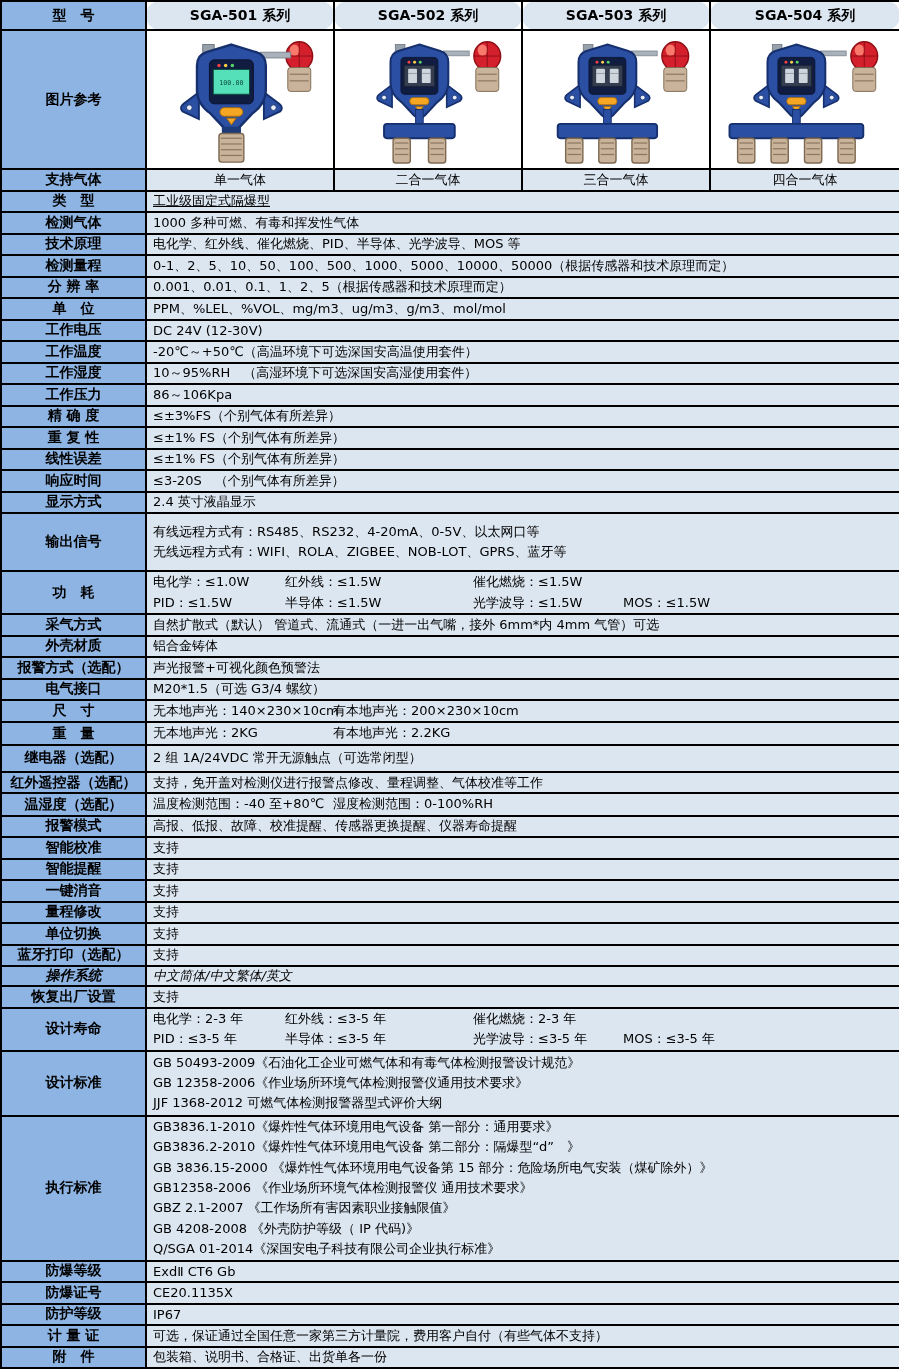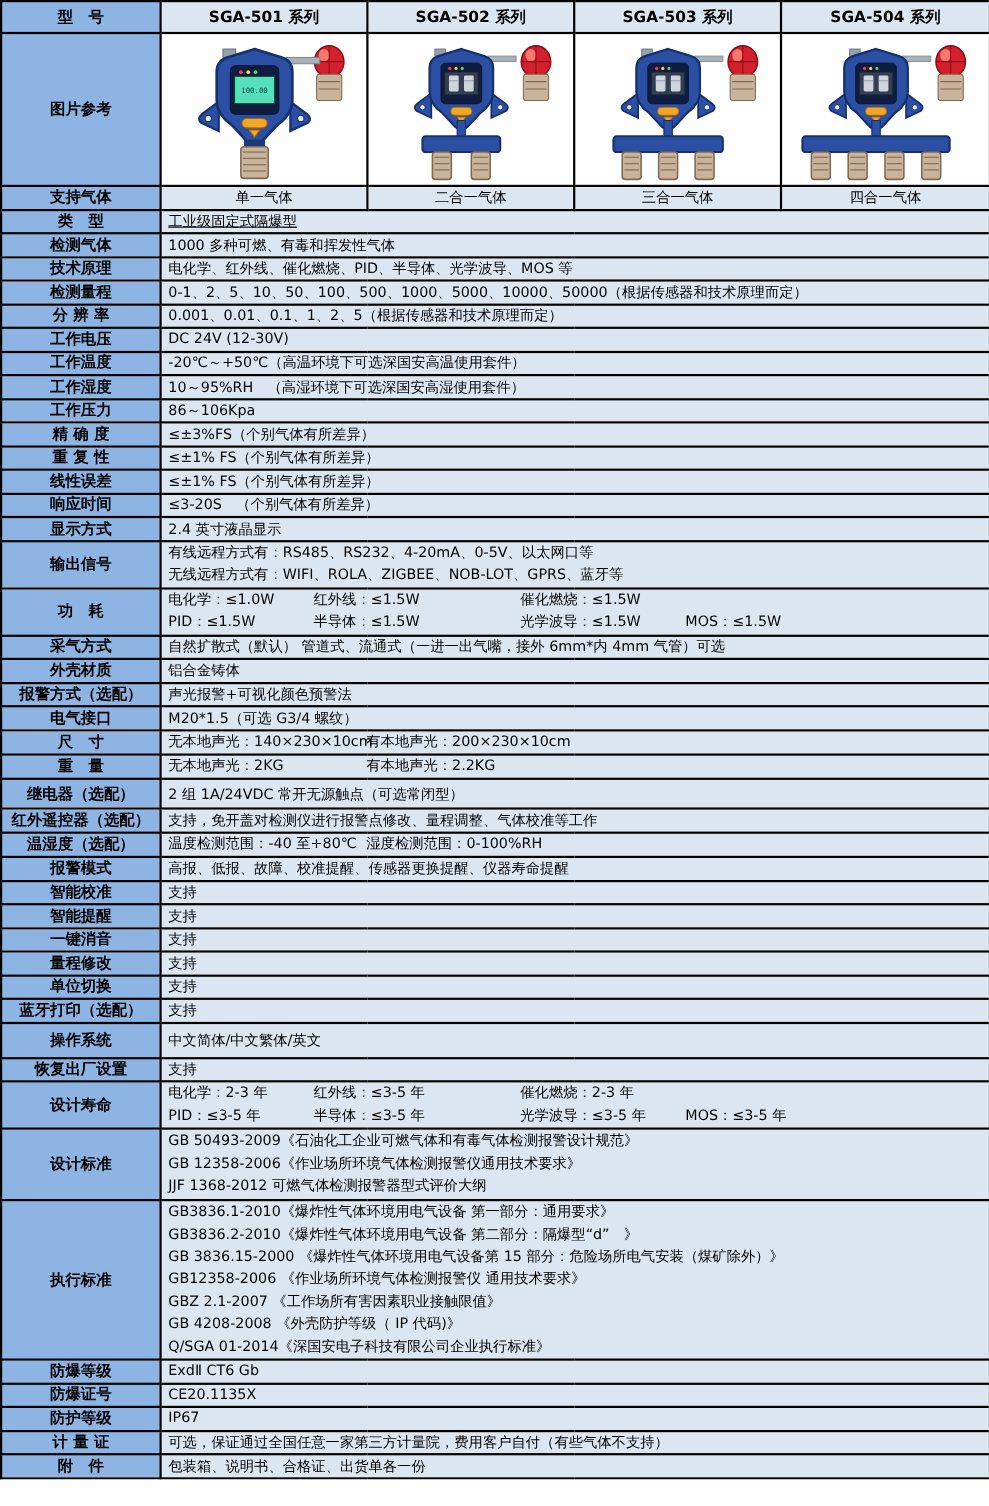--- a/index.html
+++ b/index.html
@@ -23,21 +23,21 @@
     vertical-align:middle;
   }
   .spec th.lbl{
     background:var(--label-bg,#8db4e2);
     font-weight:bold;
     font-size:14px;
     text-align:center;
     padding:0 2px;
   }
   .spec td{background:var(--cell-bg,#dce6f1);}
-  .spec td.model{font-weight:bold;text-align:center;font-size:14px;}
+  .spec td.model{font-weight:bold;text-align:center;font-size:14px;border-radius:14px;}
   .spec td.colv{text-align:center;}
   .spec td.imgcell{background:var(--img-bg,#ffffff);padding:0;}
   .u{text-decoration:underline;}
   .device{display:flex;justify-content:center;align-items:center;height:137px;}
   .line{line-height:20.4px;white-space:nowrap;}
   .seg{display:inline-block;white-space:nowrap;}
 </style>
 </head>
 <body>
 
@@ -256,20 +256,24 @@
       </tr>
       <tr style="height: 21.5px;">
         <th class="lbl">检测量程</th>
         <td colspan="4" class="val"><span>0-1、2、5、10、50、100、500、1000、5000、10000、50000（根据传感器和技术原理而定）</span></td>
       </tr>
       <tr style="height: 21.5px;">
         <th class="lbl">分 辨 率</th>
         <td colspan="4" class="val"><span>0.001、0.01、0.1、1、2、5（根据传感器和技术原理而定）</span></td>
       </tr>
       <tr style="height: 21.5px;">
+        <th class="lbl">单　位</th>
+        <td colspan="4" class="val"><span>PPM、%LEL、%VOL、mg/m3、ug/m3、g/m3、mol/mol</span></td>
+      </tr>
+      <tr style="height: 21.5px;">
         <th class="lbl">工作电压</th>
         <td colspan="4" class="val"><span>DC 24V (12-30V)</span></td>
       </tr>
       <tr style="height: 21.5px;">
         <th class="lbl">工作温度</th>
         <td colspan="4" class="val"><span>-20℃～+50℃（高温环境下可选深国安高温使用套件）</span></td>
       </tr>
       <tr style="height: 21.5px;">
         <th class="lbl">工作湿度</th>
         <td colspan="4" class="val"><span>10～95%RH　（高湿环境下可选深国安高湿使用套件）</span></td>
@@ -291,21 +295,21 @@
         <td colspan="4" class="val"><span>≤±1% FS（个别气体有所差异）</span></td>
       </tr>
       <tr style="height: 21.5px;">
         <th class="lbl">响应时间</th>
         <td colspan="4" class="val"><span>≤3-20S　（个别气体有所差异）</span></td>
       </tr>
       <tr style="height: 21.5px;">
         <th class="lbl">显示方式</th>
         <td colspan="4" class="val"><span>2.4 英寸液晶显示</span></td>
       </tr>
-      <tr style="height: 43px;">
+      <tr style="height: 58px;">
         <th class="lbl">输出信号</th>
         <td colspan="4" class="val">
           <div class="line">有线远程方式有：RS485、RS232、4-20mA、0-5V、以太网口等</div>
           <div class="line">无线远程方式有：WIFI、ROLA、ZIGBEE、NOB-LOT、GPRS、蓝牙等</div>
         </td>
       </tr>
       <tr style="height: 43px;">
         <th class="lbl">功　耗</th>
         <td colspan="4" class="val">
           <div class="line"><span class="seg" style="width: 132px;">电化学：≤1.0W</span><span class="seg" style="width: 188px;">红外线：≤1.5W</span><span class="seg" style="width: 150px;">催化燃烧：≤1.5W</span></div>
@@ -375,21 +379,21 @@
         <td colspan="4" class="val"><span>支持</span></td>
       </tr>
       <tr style="height: 21.5px;">
         <th class="lbl">单位切换</th>
         <td colspan="4" class="val"><span>支持</span></td>
       </tr>
       <tr style="height: 21.5px;">
         <th class="lbl">蓝牙打印（选配）</th>
         <td colspan="4" class="val"><span>支持</span></td>
       </tr>
-      <tr style="height: 32px;">
+      <tr style="height: 20px; font-style: italic;">
         <th class="lbl">操作系统</th>
         <td colspan="4" class="val"><span>中文简体/中文繁体/英文</span></td>
       </tr>
       <tr style="height: 21.5px; padding-left: 48px;">
         <th class="lbl">恢复出厂设置</th>
         <td colspan="4" class="val"><span>支持</span></td>
       </tr>
       <tr style="height: 43px;">
         <th class="lbl">设计寿命</th>
         <td colspan="4" class="val">

